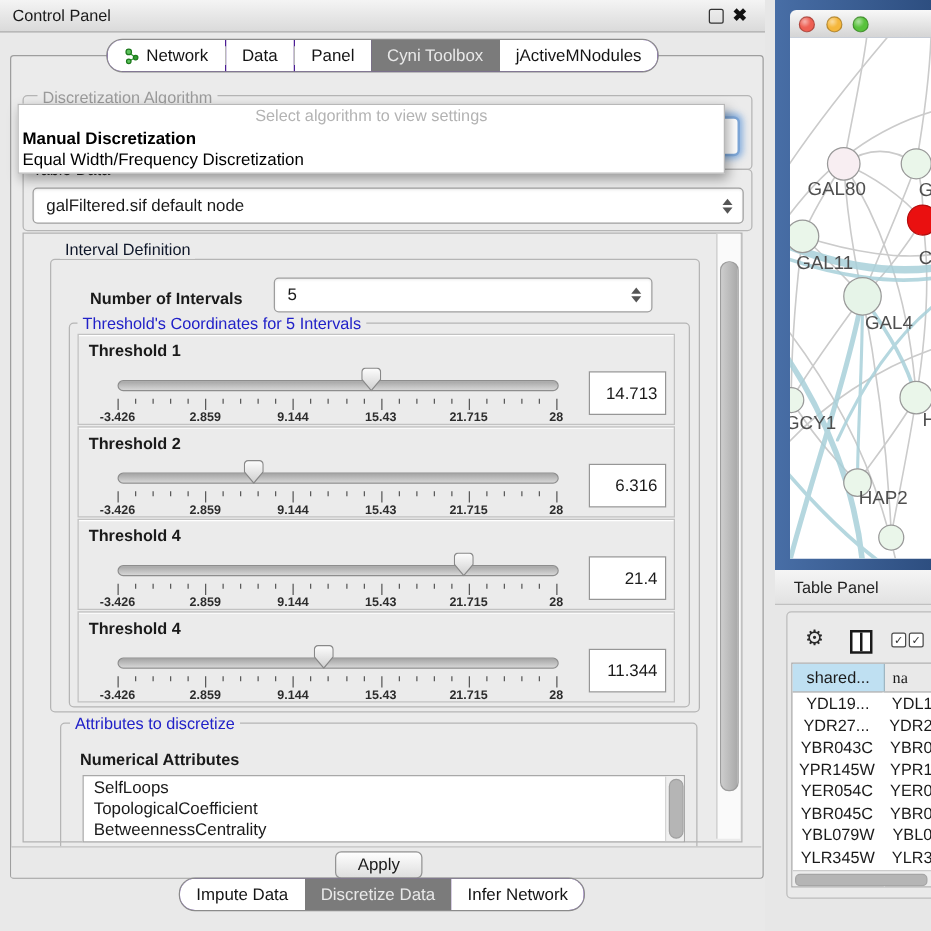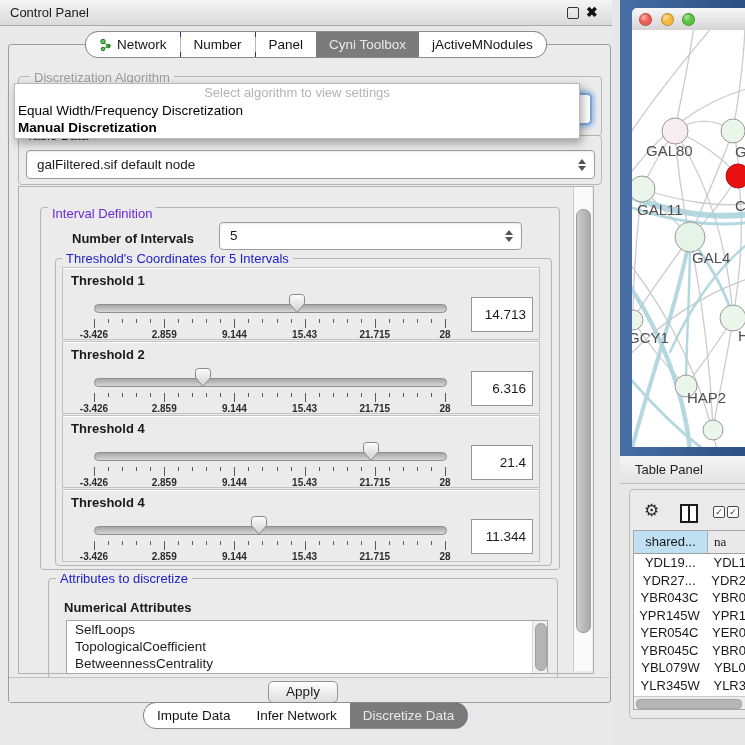--- a/index.html
+++ b/index.html
@@ -52,21 +52,21 @@
 
   
   #scroll-panel{left:18px;top:186px;width:574px;height:486px;border:1px solid #b2b2b2;background:#ebebeb;overflow:hidden;}
   #vscroll{left:573px;top:187px;width:18px;height:484px;background:#fafafa;border-left:1px solid #c8c8c8;}
   #vscroll-thumb{position:absolute;left:2px;top:22px;width:13px;height:422px;border-radius:7px;
                  background:linear-gradient(90deg,#cdcdcd,#a9a9a9);border:1px solid #9c9c9c;}
 
   .group{border:1px solid #b5b5b5;border-radius:4px;}
   .group-title{font-size:13px;background:#ebebeb;padding:0 4px;white-space:nowrap;}
   #interval-group{left:40px;top:207px;width:518px;height:361px;}
-  #interval-title{left:48px;top:206px;color:#6d28d9;}
+  #interval-title{left:48px;top:192px;color:#0f172a;}
   #noi-label{left:72px;top:231px;font-size:13px;font-weight:bold;}
   #noi-combo{left:219px;top:222px;width:291px;height:26px;line-height:26px;padding-left:10px;}
   #thr-group{left:55px;top:258px;width:495px;height:306px;}
   #thr-title{left:62px;top:251px;color:#2121c8;}
 
   .threshold-box{position:absolute;left:62px;width:476px;height:71px;background:#ebebeb;
                  border:1px solid #c2c2c2;box-shadow:inset 0 1px 0 #fff;}
   .t-label{position:absolute;left:8px;top:5px;font-size:13px;font-weight:bold;}
   .t-track{position:absolute;left:31px;top:36px;width:351px;height:7px;border:1px solid #8d8d8d;border-radius:5px;
            background:linear-gradient(#a6a6a6,#d6d6d6);}
@@ -156,43 +156,43 @@
               <line x1="4" y1="11" x2="9.5" y2="8" stroke="#2f9e2f"></line>
               <circle cx="4" cy="3.5" r="2.2" fill="#5cc25c" stroke="#1e7a1e"></circle>
               <circle cx="4" cy="11" r="1.8" fill="#5cc25c" stroke="#1e7a1e"></circle>
               <circle cx="9.5" cy="8" r="1.8" fill="#2f9e2f" stroke="#1e7a1e"></circle>
             </svg>
           </span>
           <span>Network</span>
         </span>
         <span class="tab-sep"></span>
         <span class="tab">
-          <span>Number</span>
+          <span>Data</span>
         </span>
         <span class="tab-sep"></span>
         <span class="tab">
           <span>Panel</span>
         </span>
         <span class="tab selected">
           <span>Cyni Toolbox</span>
         </span>
         <span class="tab">
           <span>jActiveMNodules</span>
         </span>
       </div>
 
     <div class="abs" id="disc-group"></div>
     <span class="abs" id="disc-title">Discretization Algorithm</span>
     <div class="abs" id="disc-combo"></div>
 
     <div class="abs" id="algo-popup">
       <div id="popup-header">Select algorithm to view settings</div>
       <div id="popup-items">
+          <div class="popup-item bold">Manual Discretization</div>
           <div class="popup-item">Equal Width/Frequency Discretization</div>
-          <div class="popup-item bold">Manual Discretization</div>
         </div>
     </div>
 
     <div class="abs" id="td-group"></div>
     <span class="abs" id="td-title">Table Data</span>
     <div class="abs combo" id="td-combo">
       <span>galFiltered.sif default node</span>
       <span class="stepper">
           <span class="up"></span>
           <span class="down"></span>
@@ -411,25 +411,25 @@
       <div id="vscroll-thumb"></div>
     </div>
 
     <div class="abs" id="apply-row"></div>
     <div class="abs" id="apply-btn">Apply</div>
 
     <div class="abs tabbar" id="bottom-tabs">
         <span class="tab">
           <span>Impute Data</span>
         </span>
+        <span class="tab selected">
+          <span>Discretize Data</span>
+        </span>
         <span class="tab">
           <span>Infer Network</span>
-        </span>
-        <span class="tab selected">
-          <span>Discretize Data</span>
         </span>
       </div>
   </div>
 
   <div class="abs" id="net-window"></div>
   <div class="abs" id="net-titlebar">
     <span class="traffic" id="tl-red" style="left: 7px; background: radial-gradient(circle at 35% 30%, rgba(255, 255, 255, 0.533), transparent 45%), rgb(238, 95, 83);"></span>
     <span class="traffic" id="tl-yellow" style="left: 29px; background: radial-gradient(circle at 35% 30%, rgba(255, 255, 255, 0.533), transparent 45%), rgb(245, 183, 60);"></span>
     <span class="traffic" id="tl-green" style="left: 50px; background: radial-gradient(circle at 35% 30%, rgba(255, 255, 255, 0.533), transparent 45%), rgb(88, 194, 60);"></span>
   </div>

